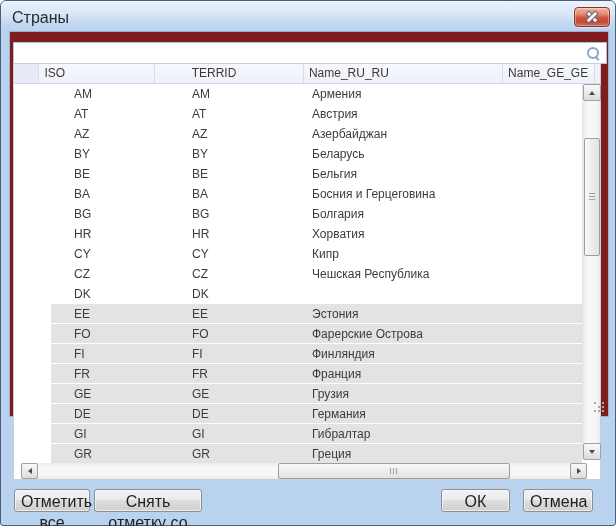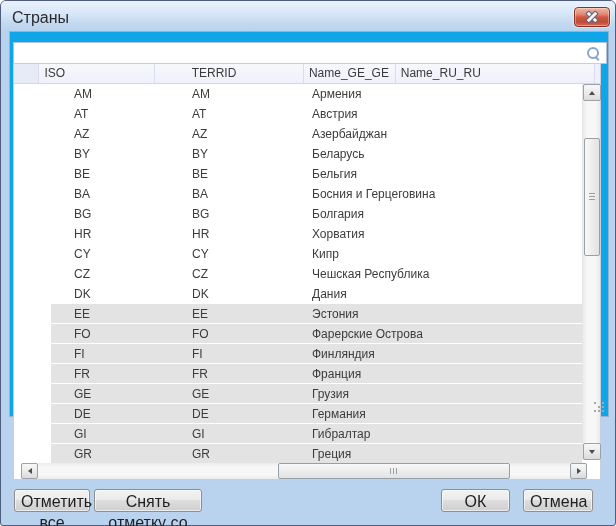--- a/index.html
+++ b/index.html
@@ -14,21 +14,21 @@
   .close-btn{position:absolute;right:5px;top:6px;width:36px;height:20px;border:1px solid #8c2e20;border-radius:4px;
     background:linear-gradient(180deg,#f2b5a2 0%,#e08a72 35%,#cf5a45 50%,#c24a38 75%,#d26b52 100%);
     box-shadow:inset 0 0 0 1px rgba(255,255,255,.35), 0 0 0 1px rgba(255,255,255,.45);cursor:default;}
   .x-icon{position:absolute;left:50%;top:50%;width:10px;height:10px;transform:translate(-50%,-50%);}
   .x-icon::before,.x-icon::after{content:"";position:absolute;left:50%;top:50%;width:12px;height:3px;background:#f4f4f8;
     border:1px solid #5f5f72;border-radius:1px;}
   .x-icon::before{transform:translate(-50%,-50%) rotate(45deg);}
   .x-icon::after{transform:translate(-50%,-50%) rotate(-45deg);}
 
   
-  .client{position:absolute;left:8px;top:30px;width:600px;height:386px;background:#0ea5e9;border:1px solid #9bb0cc;}
+  .client{position:absolute;left:8px;top:30px;width:600px;height:386px;background:#7f1d1d;border:1px solid #9bb0cc;}
 
   
   .searchbox{position:absolute;left:3px;top:10px;width:594px;height:22px;background:#fff;border:1px solid #b0c2d9;}
   .search-input{position:absolute;left:2px;top:1px;width:572px;height:18px;border:none;outline:none;
     font-family:"Liberation Sans",sans-serif;font-size:12px;color:#333;background:transparent;}
   .mag{position:absolute;right:6px;top:3px;width:14px;height:14px;cursor:pointer;}
   .mag::before{content:"";position:absolute;left:1px;top:1px;width:8px;height:8px;border:2px solid #8aa5cc;border-radius:50%;}
   .mag::after{content:"";position:absolute;left:10px;top:10px;width:5px;height:2px;background:#8aa5cc;transform:rotate(45deg);transform-origin:0 0;}
 
   
@@ -112,22 +112,22 @@
     <div class="searchbox">
       <input class="search-input" type="text" value="" style="">
       <span class="mag"></span>
     </div>
 
     <div class="grid">
       <div class="ghead">
         <div class="hcell hc-ind"></div>
         <div class="hcell hc-iso">ISO</div>
         <div class="hcell hc-terrid">TERRID</div>
+        <div class="hcell hc-ru">Name_RU_RU</div>
         <div class="hcell hc-ge">Name_GE_GE</div>
-        <div class="hcell hc-ru">Name_RU_RU</div>
         <div class="hcell hc-chooser">
           <span class="arr down chooser-arr"></span>
         </div>
       </div>
 
       <div class="grows">
           <div class="row">
     <div class="cell c-ind"></div>
     <div class="cell c-iso">AM</div>
     <div class="cell c-terrid">AM</div>
@@ -194,21 +194,20 @@
     <div class="cell c-ind"></div>
     <div class="cell c-iso">CZ</div>
     <div class="cell c-terrid">CZ</div>
     <div class="cell c-ru">Чешская Республика</div>
     <div class="cell c-ge"></div>
   </div>
           <div class="row">
     <div class="cell c-ind"></div>
     <div class="cell c-iso">DK</div>
     <div class="cell c-terrid">DK</div>
-    <div class="cell c-ru">Дания</div>
     <div class="cell c-ge"></div>
   </div>
           <div class="row marked">
     <div class="cell c-ind"></div>
     <div class="cell c-iso">EE</div>
     <div class="cell c-terrid">EE</div>
     <div class="cell c-ru">Эстония</div>
     <div class="cell c-ge"></div>
   </div>
           <div class="row marked">

